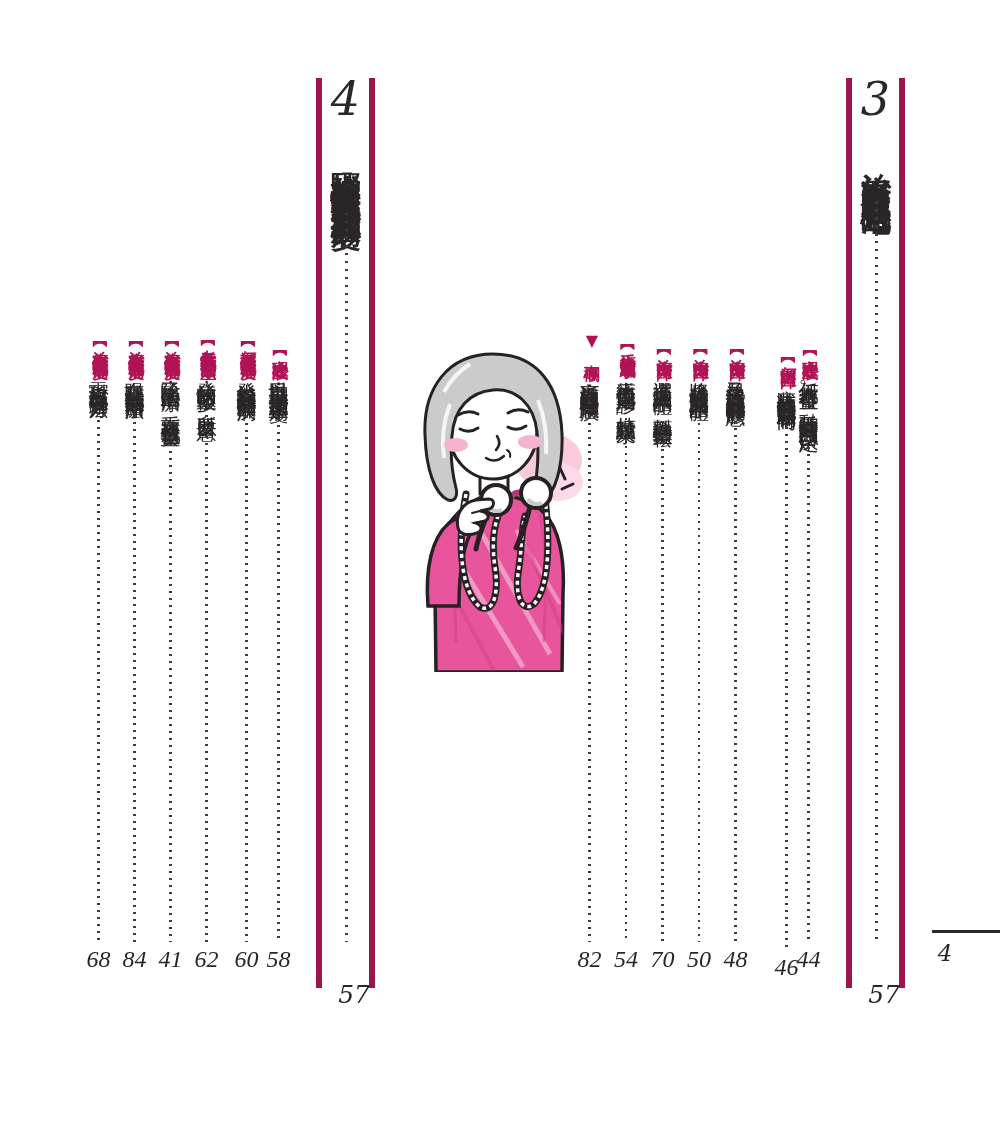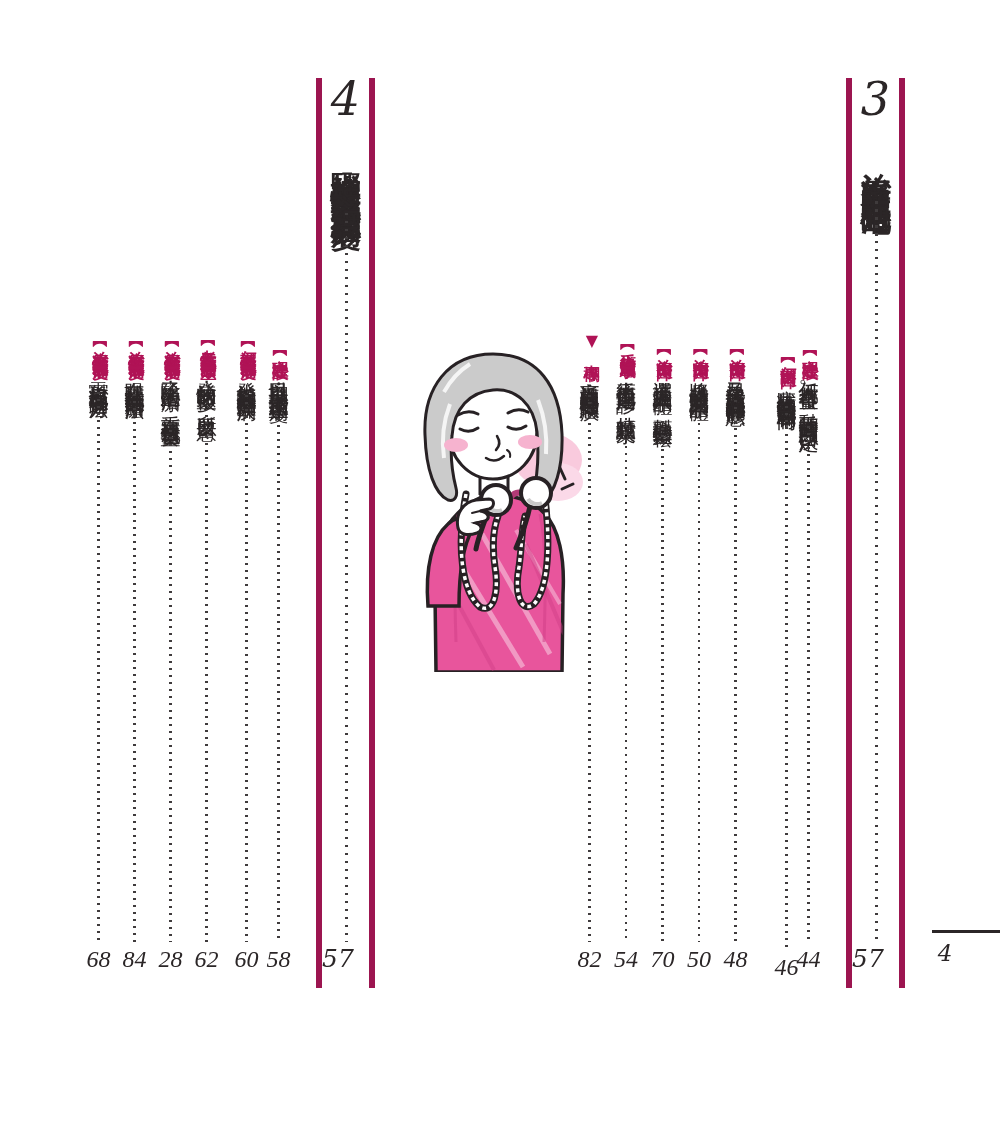--- a/index.html
+++ b/index.html
@@ -11,21 +11,21 @@
 
   
   .bar{position:absolute;top:78px;height:910px;width:6px;background:var(--bar);}
   .ch-num{position:absolute;top:76px;text-align:center;font-family:"DejaVu Serif","Liberation Serif",serif;
           font-style:italic;font-size:46px;color:var(--ink);line-height:1;}
   .ch-flow{position:absolute;top:148px;bottom:190px;writing-mode:vertical-rl;text-orientation:mixed;
            display:flex;flex-direction:row;align-items:center;}
   .ch-title{font-size:30px;font-weight:700;letter-spacing:3px;color:var(--ink);line-height:1;}
   .leader{flex:1 1 auto;width:3px;min-height:24px;margin-top:14px;
           background:repeating-linear-gradient(to bottom,var(--dot) 0 2.5px,transparent 2.5px 8px);}
-  .ch-page{position:absolute;top:944px;text-align:left;font-family:"DejaVu Serif","Liberation Serif",serif;
+  .ch-page{position:absolute;top:980px;text-align:right;font-family:"DejaVu Serif","Liberation Serif",serif;
            font-style:italic;font-size:25px;color:var(--ink);}
 
   
   .entry{position:absolute;top:0;height:1132px;width:37px;}
   .etag{position:absolute;bottom:778px;left:0;right:0;margin:auto;writing-mode:vertical-rl;text-orientation:mixed;
         color:var(--tag);font-weight:700;font-size:16px;letter-spacing:1.5px;line-height:1;width:20px;}
   .ebody{position:absolute;top:366px;bottom:190px;left:0;right:0;writing-mode:vertical-rl;text-orientation:mixed;
          display:flex;flex-direction:row;align-items:center;}
   .etext{font-size:20px;letter-spacing:1.5px;color:var(--ink);line-height:1.05;}
   .eleader{flex:1 1 auto;width:2.5px;min-height:10px;margin-top:8px;
@@ -149,21 +149,21 @@
         <span class="eleader"></span>
       </div>
       <span class="epage">62</span>
     </div>
       <div class="entry" style="left: 152px;">
       <span class="etag">【治療老年性黃斑部病變】</span>
       <div class="ebody">
         <span class="etext">除了醫學上的治療，重新審視生活也很重要</span>
         <span class="eleader"></span>
       </div>
-      <span class="epage">28</span>
+      <span class="epage">41</span>
     </div>
       <div class="entry" style="left: 116px;">
       <span class="etag">【治療老年性黃斑部病變】</span>
       <div class="ebody">
         <span class="etext">在眼球裡注射藥劑的新治療法</span>
         <span class="eleader"></span>
       </div>
       <span class="epage">84</span>
     </div>
       <div class="entry" style="left: 80px;">

